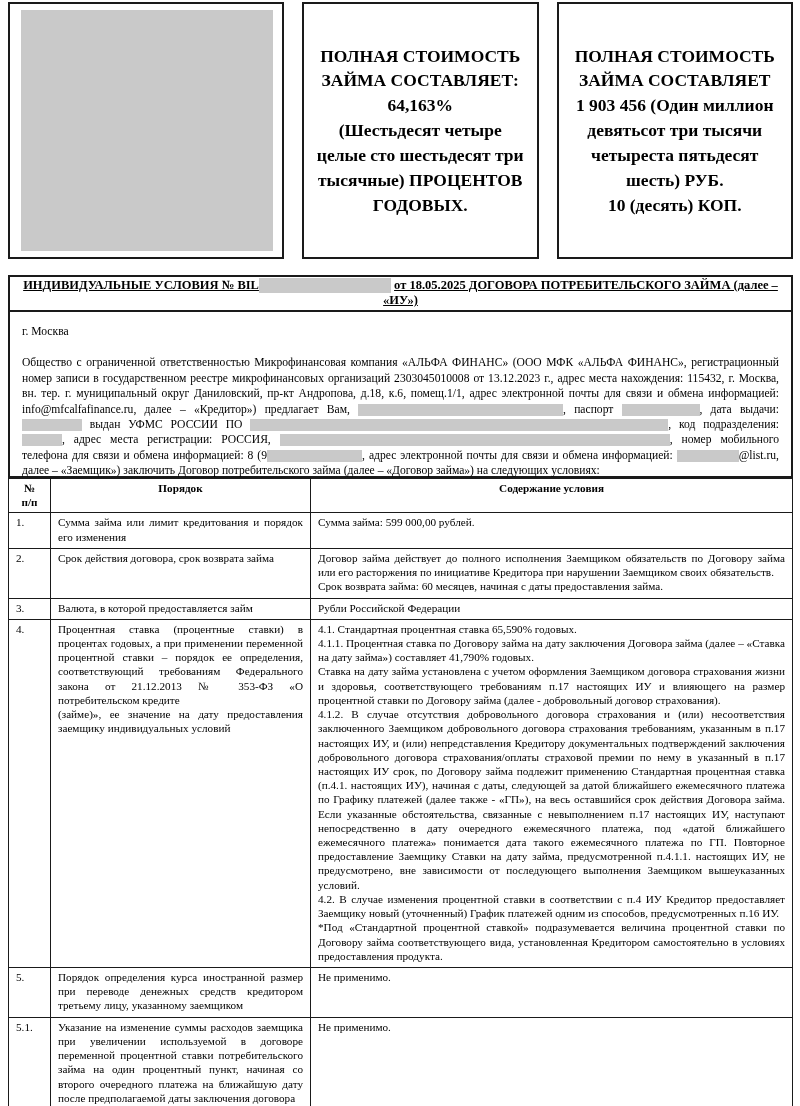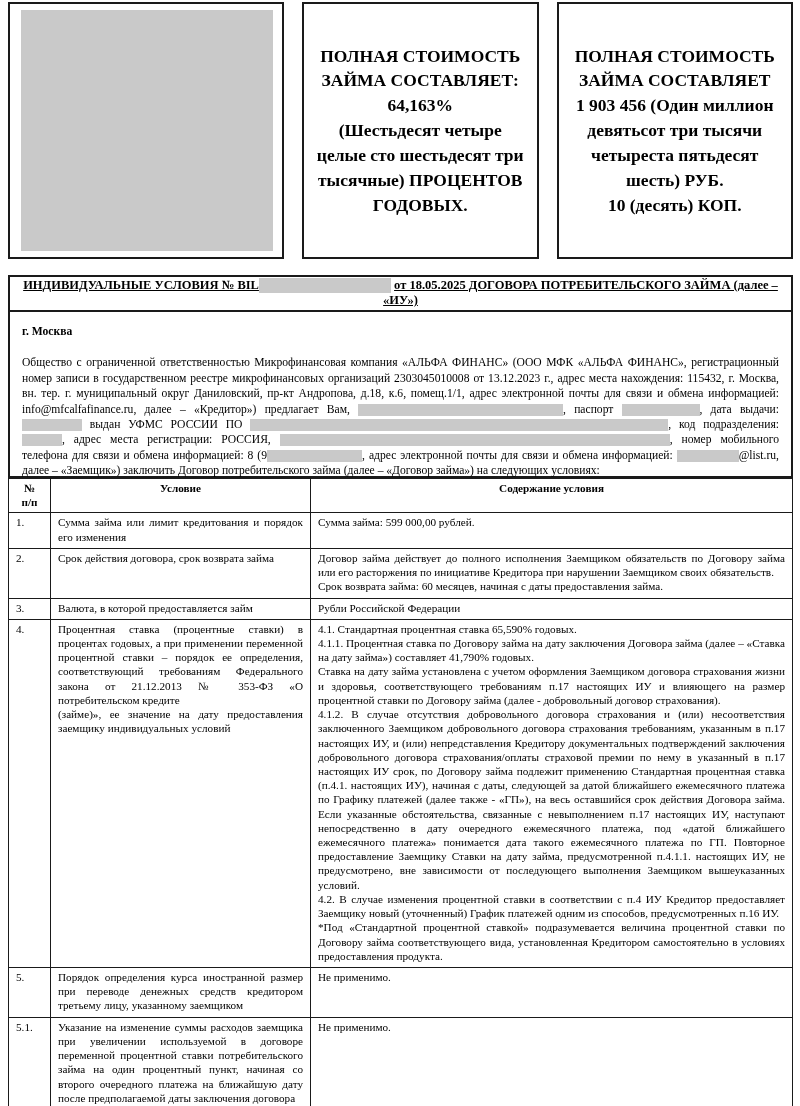--- a/index.html
+++ b/index.html
@@ -36,21 +36,21 @@
   .redact { display: inline-block; background: #c9c9c9; height: 12px; vertical-align: text-bottom; }
   .redact.tall { height: 15px; vertical-align: middle; margin-top: -2px; }
 
   
   .intro {
     border: 2px solid #1a1a1a; border-top: 0;
     padding: 12px 12px 10px 12px;
     font-size: 11.6px; line-height: 1.33;
     height: 166px;
   }
-  .intro .city { margin-bottom: 16px; font-weight: bold; }
+  .intro .city { margin-bottom: 16px; }
 
   
   table.terms { width: 100%; border-collapse: collapse; table-layout: fixed; }
   table.terms col.c-num { width: 42px; }
   table.terms col.c-cond { width: 260px; }
   table.terms th, table.terms td {
     border: 1.5px solid #1a1a1a;
     vertical-align: top;
     font-size: 11.2px;
     line-height: 1.27;
@@ -99,21 +99,21 @@
 <table class="terms">
   <colgroup>
       <col class="c-num">
       <col class="c-cond">
       <col class="c-cont">
     </colgroup>
   <tbody>
       <tr>
     <th class="prewrap">№
 п/п</th>
-    <th>Условие</th>
+    <th>Порядок</th>
     <th>Содержание условия</th>
   </tr>
   <tr>
     <td class="num">1.</td>
     <td class="just">Сумма займа или лимит кредитования и порядок его изменения</td>
     <td>Сумма займа: 599 000,00 рублей.</td>
   </tr>
   <tr>
     <td class="num">2.</td>
     <td>Срок действия договора, срок возврата займа</td>

